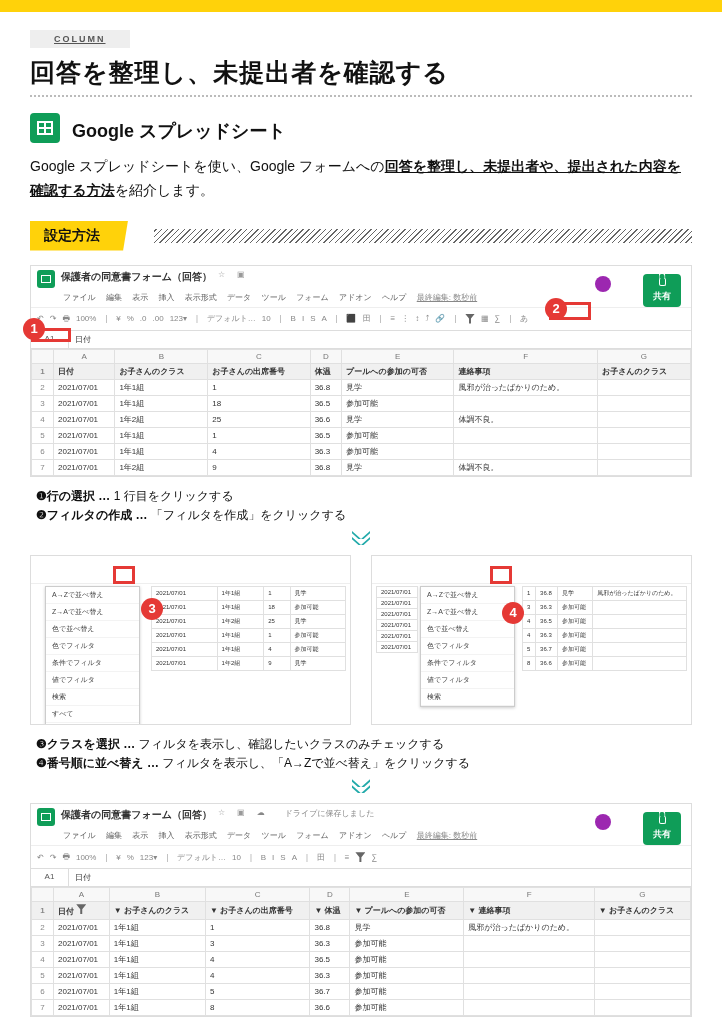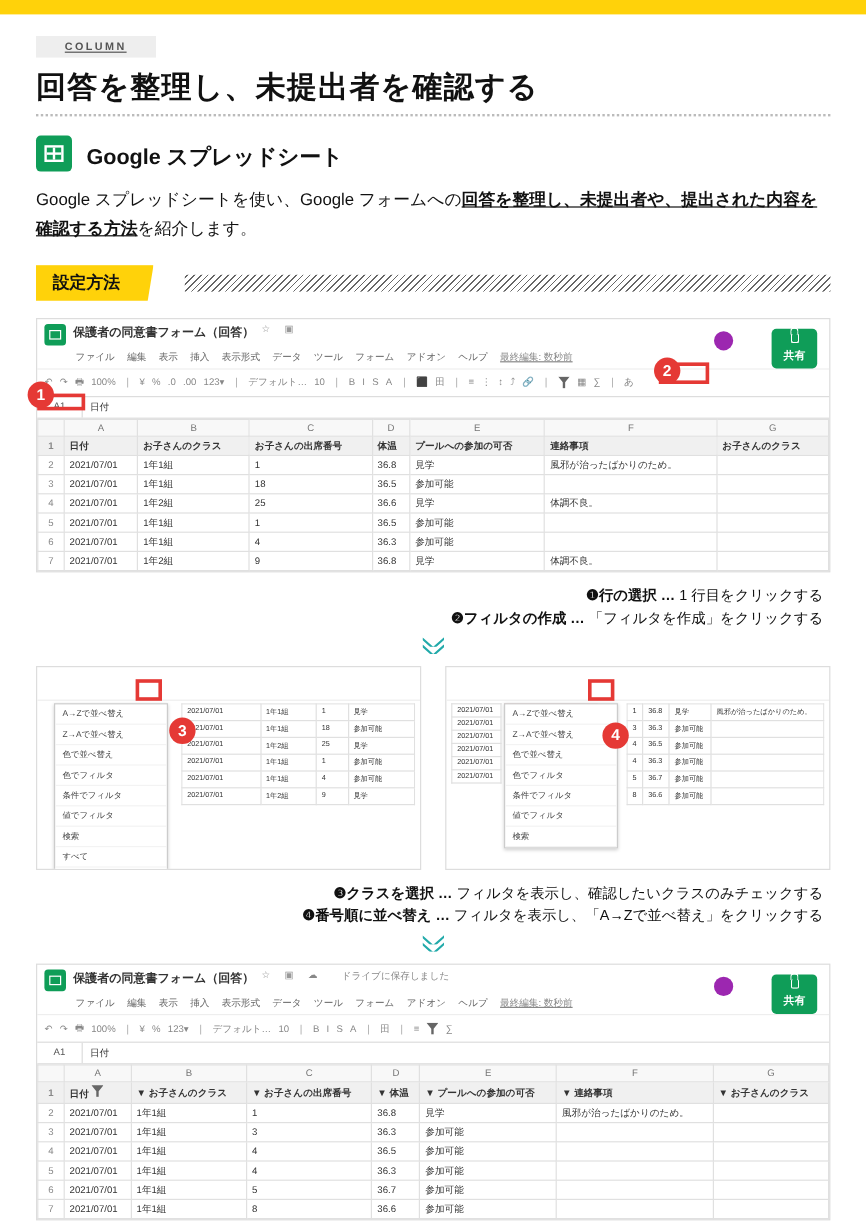--- a/index.html
+++ b/index.html
@@ -107,21 +107,21 @@
   table.grid td { background:#fff; }
   table.grid tr.hdr td { background:#f0f0f0; font-weight:bold; }
   .rownum { width:22px; text-align:center; background:#f8f8f8; color:#888;}
   .red-box { position:absolute; border:3px solid #e53935; }
   .badge {
     position:absolute; width:22px; height:22px; border-radius:50%; background:#e53935;
     color:#fff; font-weight:900; display:flex; align-items:center; justify-content:center;
     font-size:13px; z-index:5;
   }
 
-  .caption { margin: 10px 6px 6px 6px; font-size: 12px; font-weight: 900; line-height:1.6;text-align:right;}
+  .caption { margin: 10px 6px 6px 6px; font-size: 12px; font-weight: 900; line-height:1.6;}
   .caption .normal { font-weight: normal; }
 
   .chevrons { text-align:center; margin: 6px 0 10px; }
   .chev { width:18px; height:8px; margin:0 auto;
     background: #2aa; clip-path: polygon(0 0, 50% 100%, 100% 0, 100% 30%, 50% 130%, 0 30%);
   }
   .chev + .chev { margin-top:-2px; }
 
   .pair { display:flex; gap:20px; margin-bottom:10px;}
   .pair .ss { flex:1; height:170px; overflow:hidden;}

